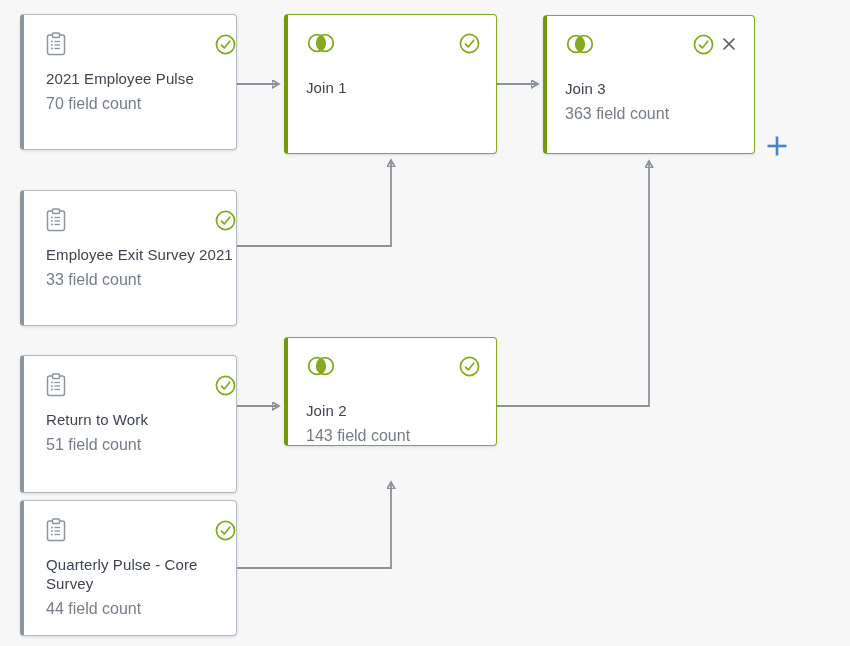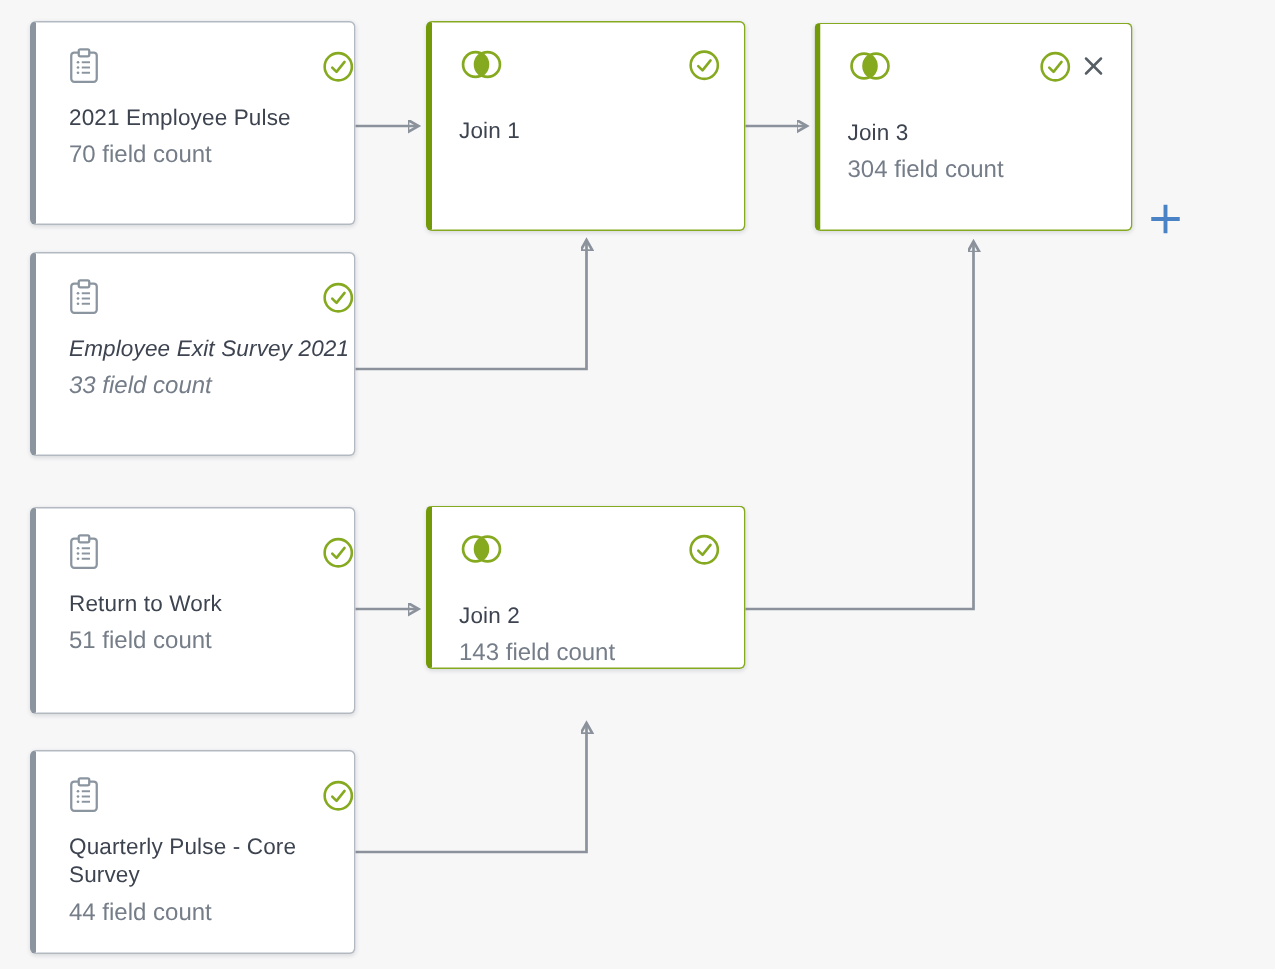--- a/index.html
+++ b/index.html
@@ -44,22 +44,22 @@
   }
   .join{
     width:213px;height:140px;
     border:1px solid #85a91f;
     border-left:4px solid #729a08;
   }
   .join .inner{padding:17px 16px 0 18px;}
   .join .title{margin-top:24px;}
 
   #src1{left:20px;top:14px;}
-  #src2{left:20px;top:168px;font-style:italic;}
-  #src3{left:20px;top:338px;height:138px;}
+  #src2{left:20px;top:190px;}
+  #src3{left:20px;top:355px;height:138px;}
   #src4{left:20px;top:500px;}
   #join1{left:284px;top:14px;}
   #join2{left:284px;top:337px;height:109px;}
   #join3{left:543px;top:15px;width:212px;height:139px;}
 
   .icon{display:inline-flex;align-items:center;justify-content:center;}
 
   .add-btn{
     position:absolute;left:764px;top:133px;
     width:26px;height:26px;
@@ -291,21 +291,21 @@
             <span class="icon">
               <svg width="16" height="16" viewBox="0 0 16 16">
                   <line x1="3" y1="3" x2="13" y2="13" stroke="#565e66" stroke-width="1.7" stroke-linecap="round"></line>
                   <line x1="13" y1="3" x2="3" y2="13" stroke="#565e66" stroke-width="1.7" stroke-linecap="round"></line>
                 </svg>
             </span>
           </button>
         </span>
       </div>
       <div class="title">Join 3</div>
-      <div class="sub">304 field count</div>
+      <div class="sub">363 field count</div>
     </div>
   </div>
 
   <button class="add-btn">
     <span class="icon">
       <svg width="24" height="24" viewBox="0 0 24 24">
           <line x1="12" y1="2.5" x2="12" y2="21.5" stroke="#4a82c6" stroke-width="2.6"></line>
           <line x1="2.5" y1="12" x2="21.5" y2="12" stroke="#4a82c6" stroke-width="2.6"></line>
         </svg>
     </span>

